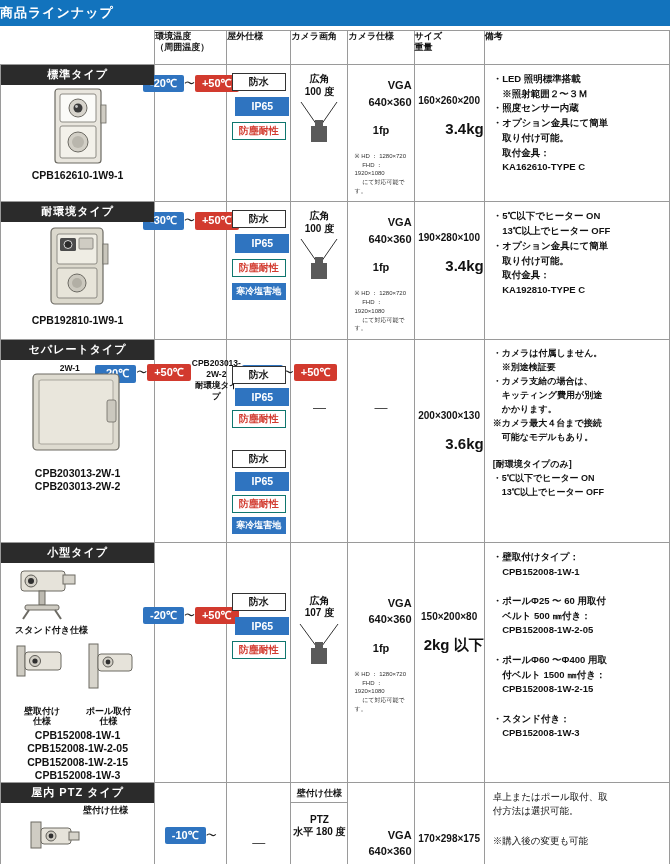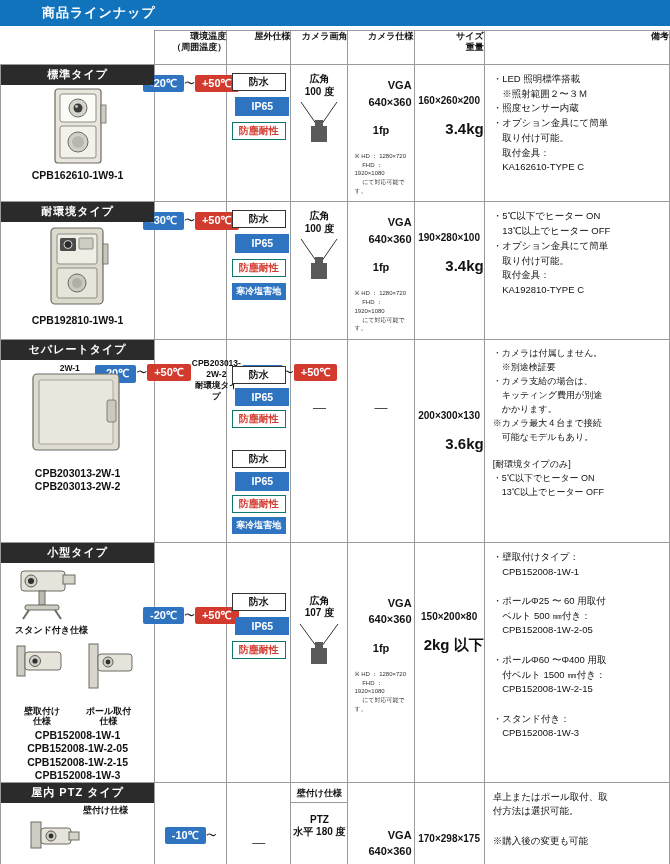--- a/index.html
+++ b/index.html
@@ -14,42 +14,41 @@
     background: #ffffff;
     overflow: hidden;
   }
   
   .header {
     height: 26px;
     background: #1273bd;
     color: #ffffff;
     display: flex;
     align-items: center;
-    padding-left: 42px;
     font-size: 13px;
     font-weight: bold;
     letter-spacing: 1px;
   }
   
   table.spec {
     width: 670px;
     border-collapse: collapse;
     table-layout: fixed;
     margin-top: 4px;
   }
   table.spec th, table.spec td {
     border: 1px solid #9a9a9a;
     vertical-align: top;
     font-size: 9px;
     color: #111;
     padding: 0;
   }
   thead th {
     background: #ffffff;
-    text-align: right;
+    text-align: left;
     vertical-align: middle;
     font-size: 9.5px;
     font-weight: bold;
     height: 34px;
     line-height: 1.25;
     padding: 2px 1px;
   }
   thead th.blank { border-top: none; border-left: none; }
   .col-img   { width: 154px; }
   .col-temp  { width: 72px; }
@@ -161,21 +160,21 @@
   
   .size-wrap { text-align:center; padding-top: 30px; }
   .size-dim { font-size: 10px; font-weight: bold; }
   .size-w { font-size: 15px; font-weight: bold; margin-top: 14px; text-align: right; }
 
   
   .note-wrap {
     padding: 7px 6px 6px 8px;
     font-size: 9.5px;
     line-height: 1.55;
-    font-weight: normal;
+    font-weight: bold;
     white-space: pre-line;
   }
   .note-wrap.small { font-size: 9px; }
 
   
   svg { display:block; }
 </style>
 </head>
 <body>
 

